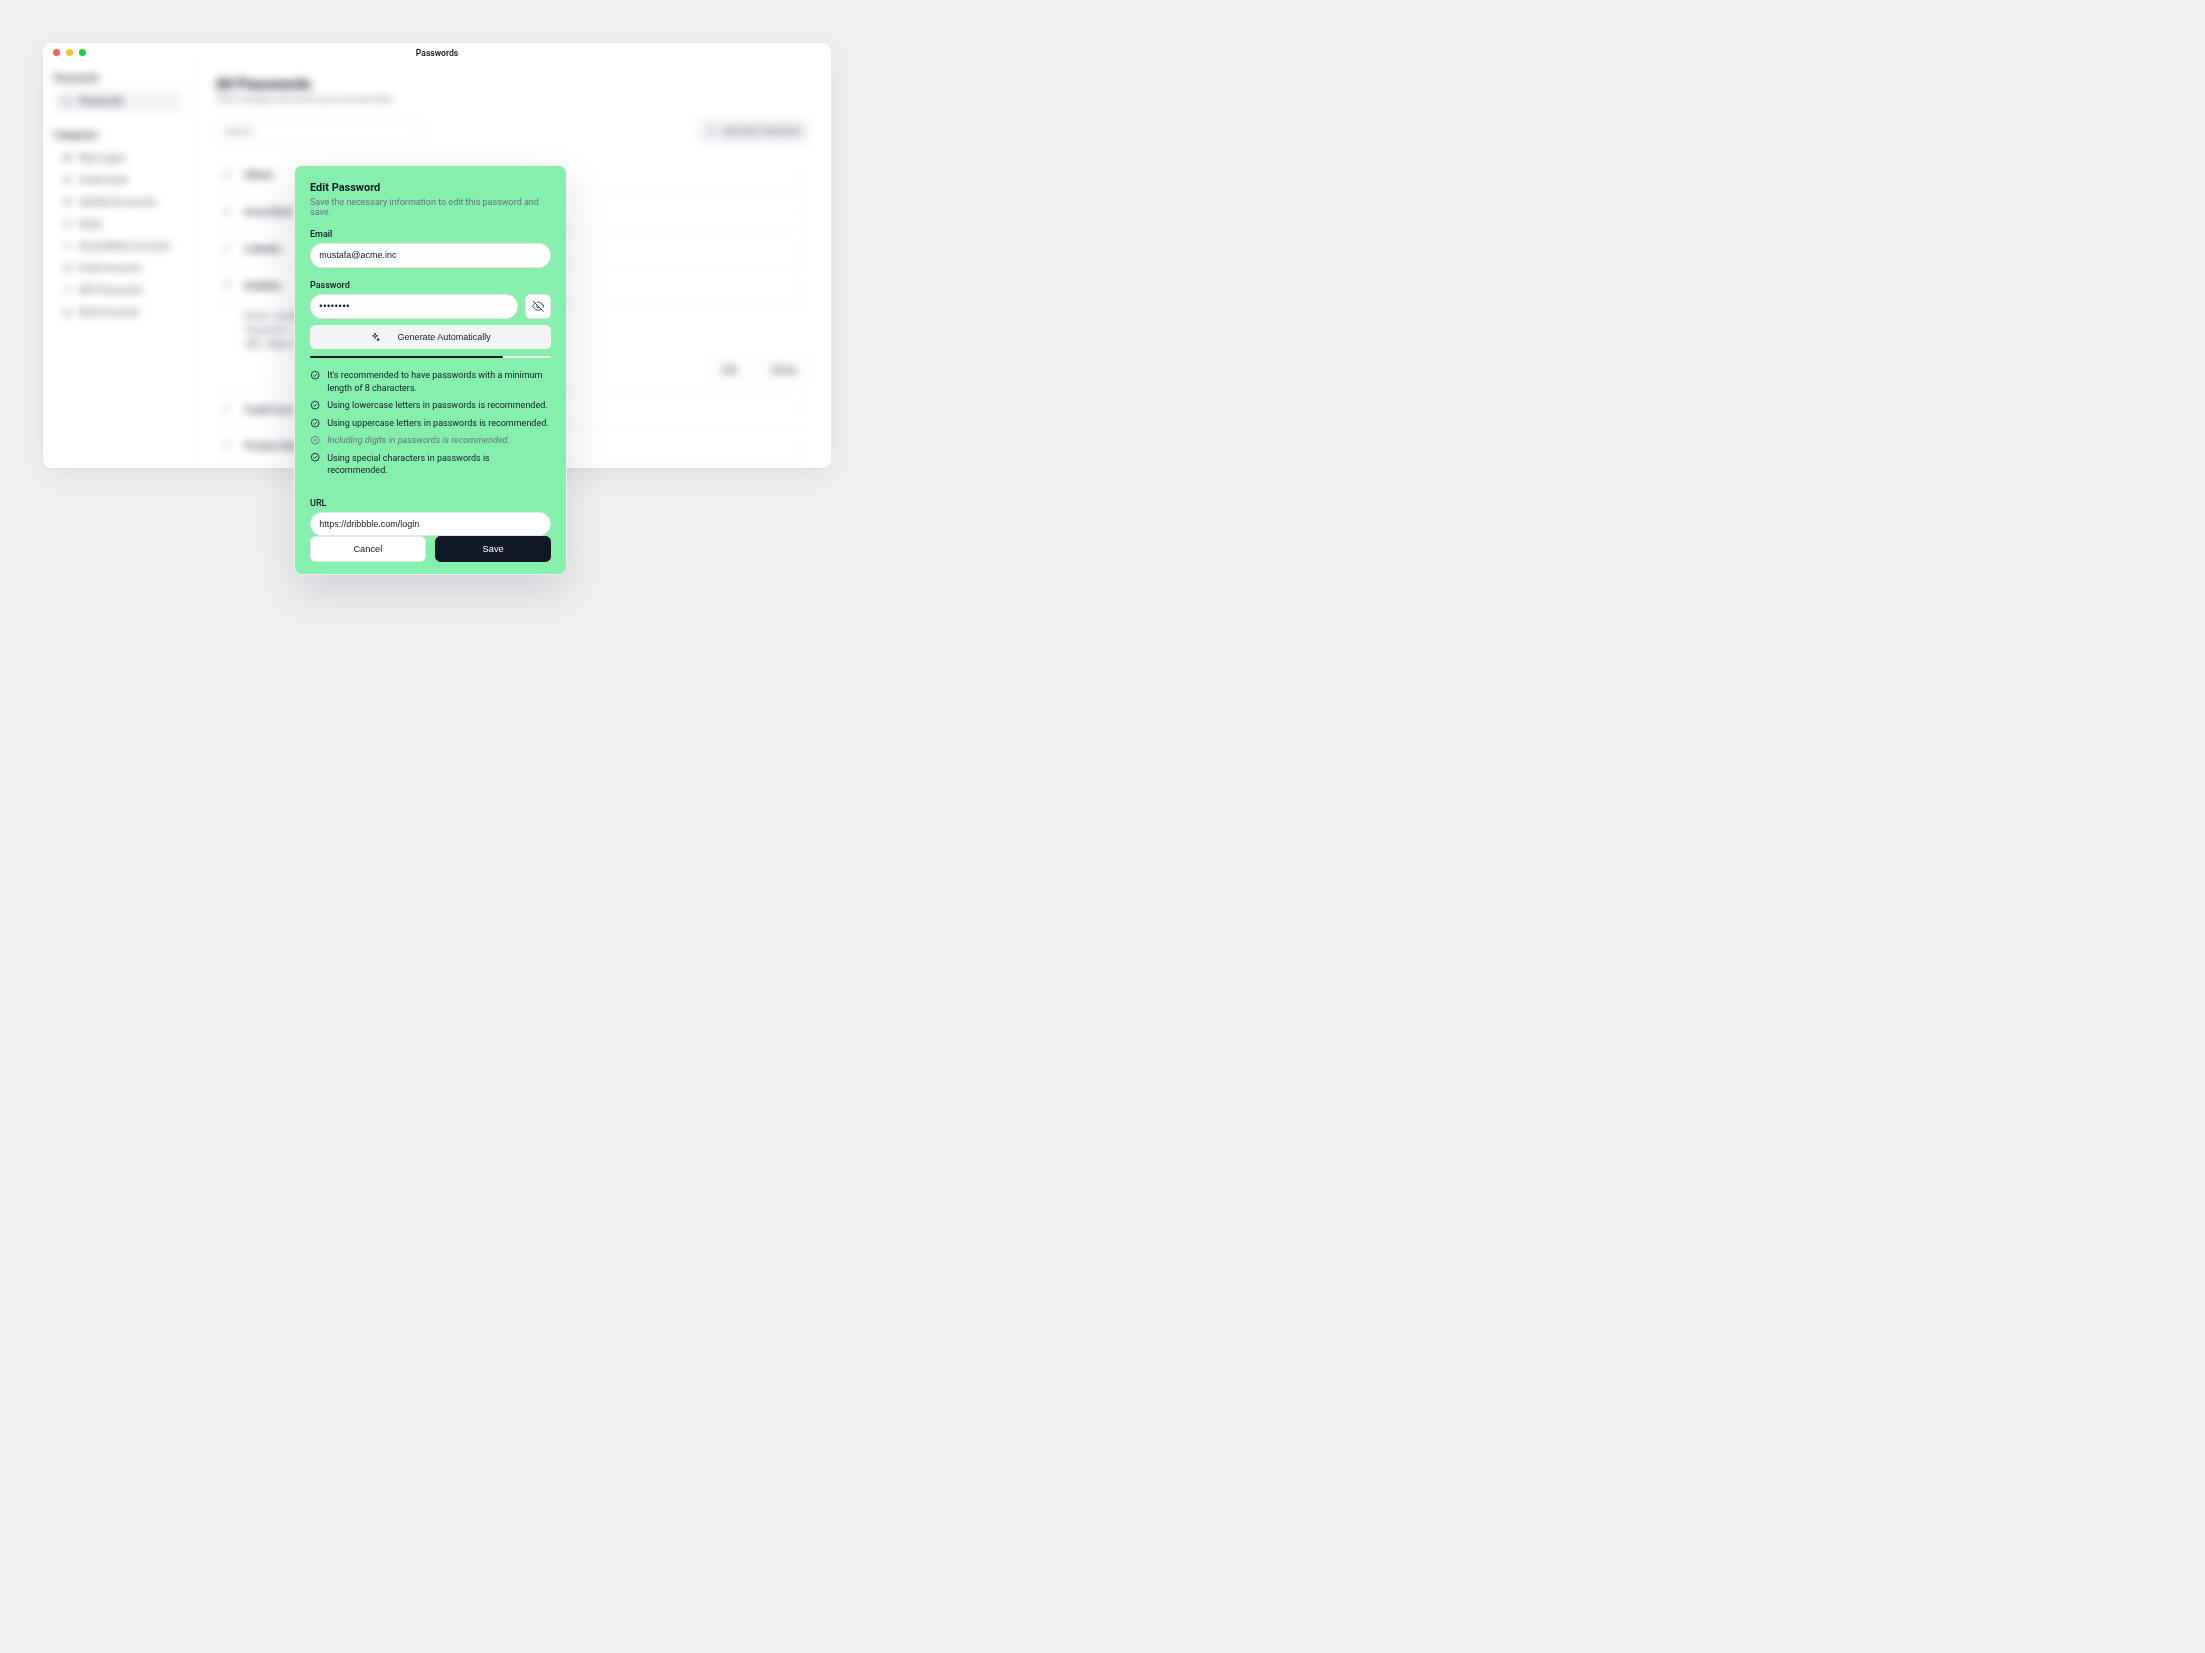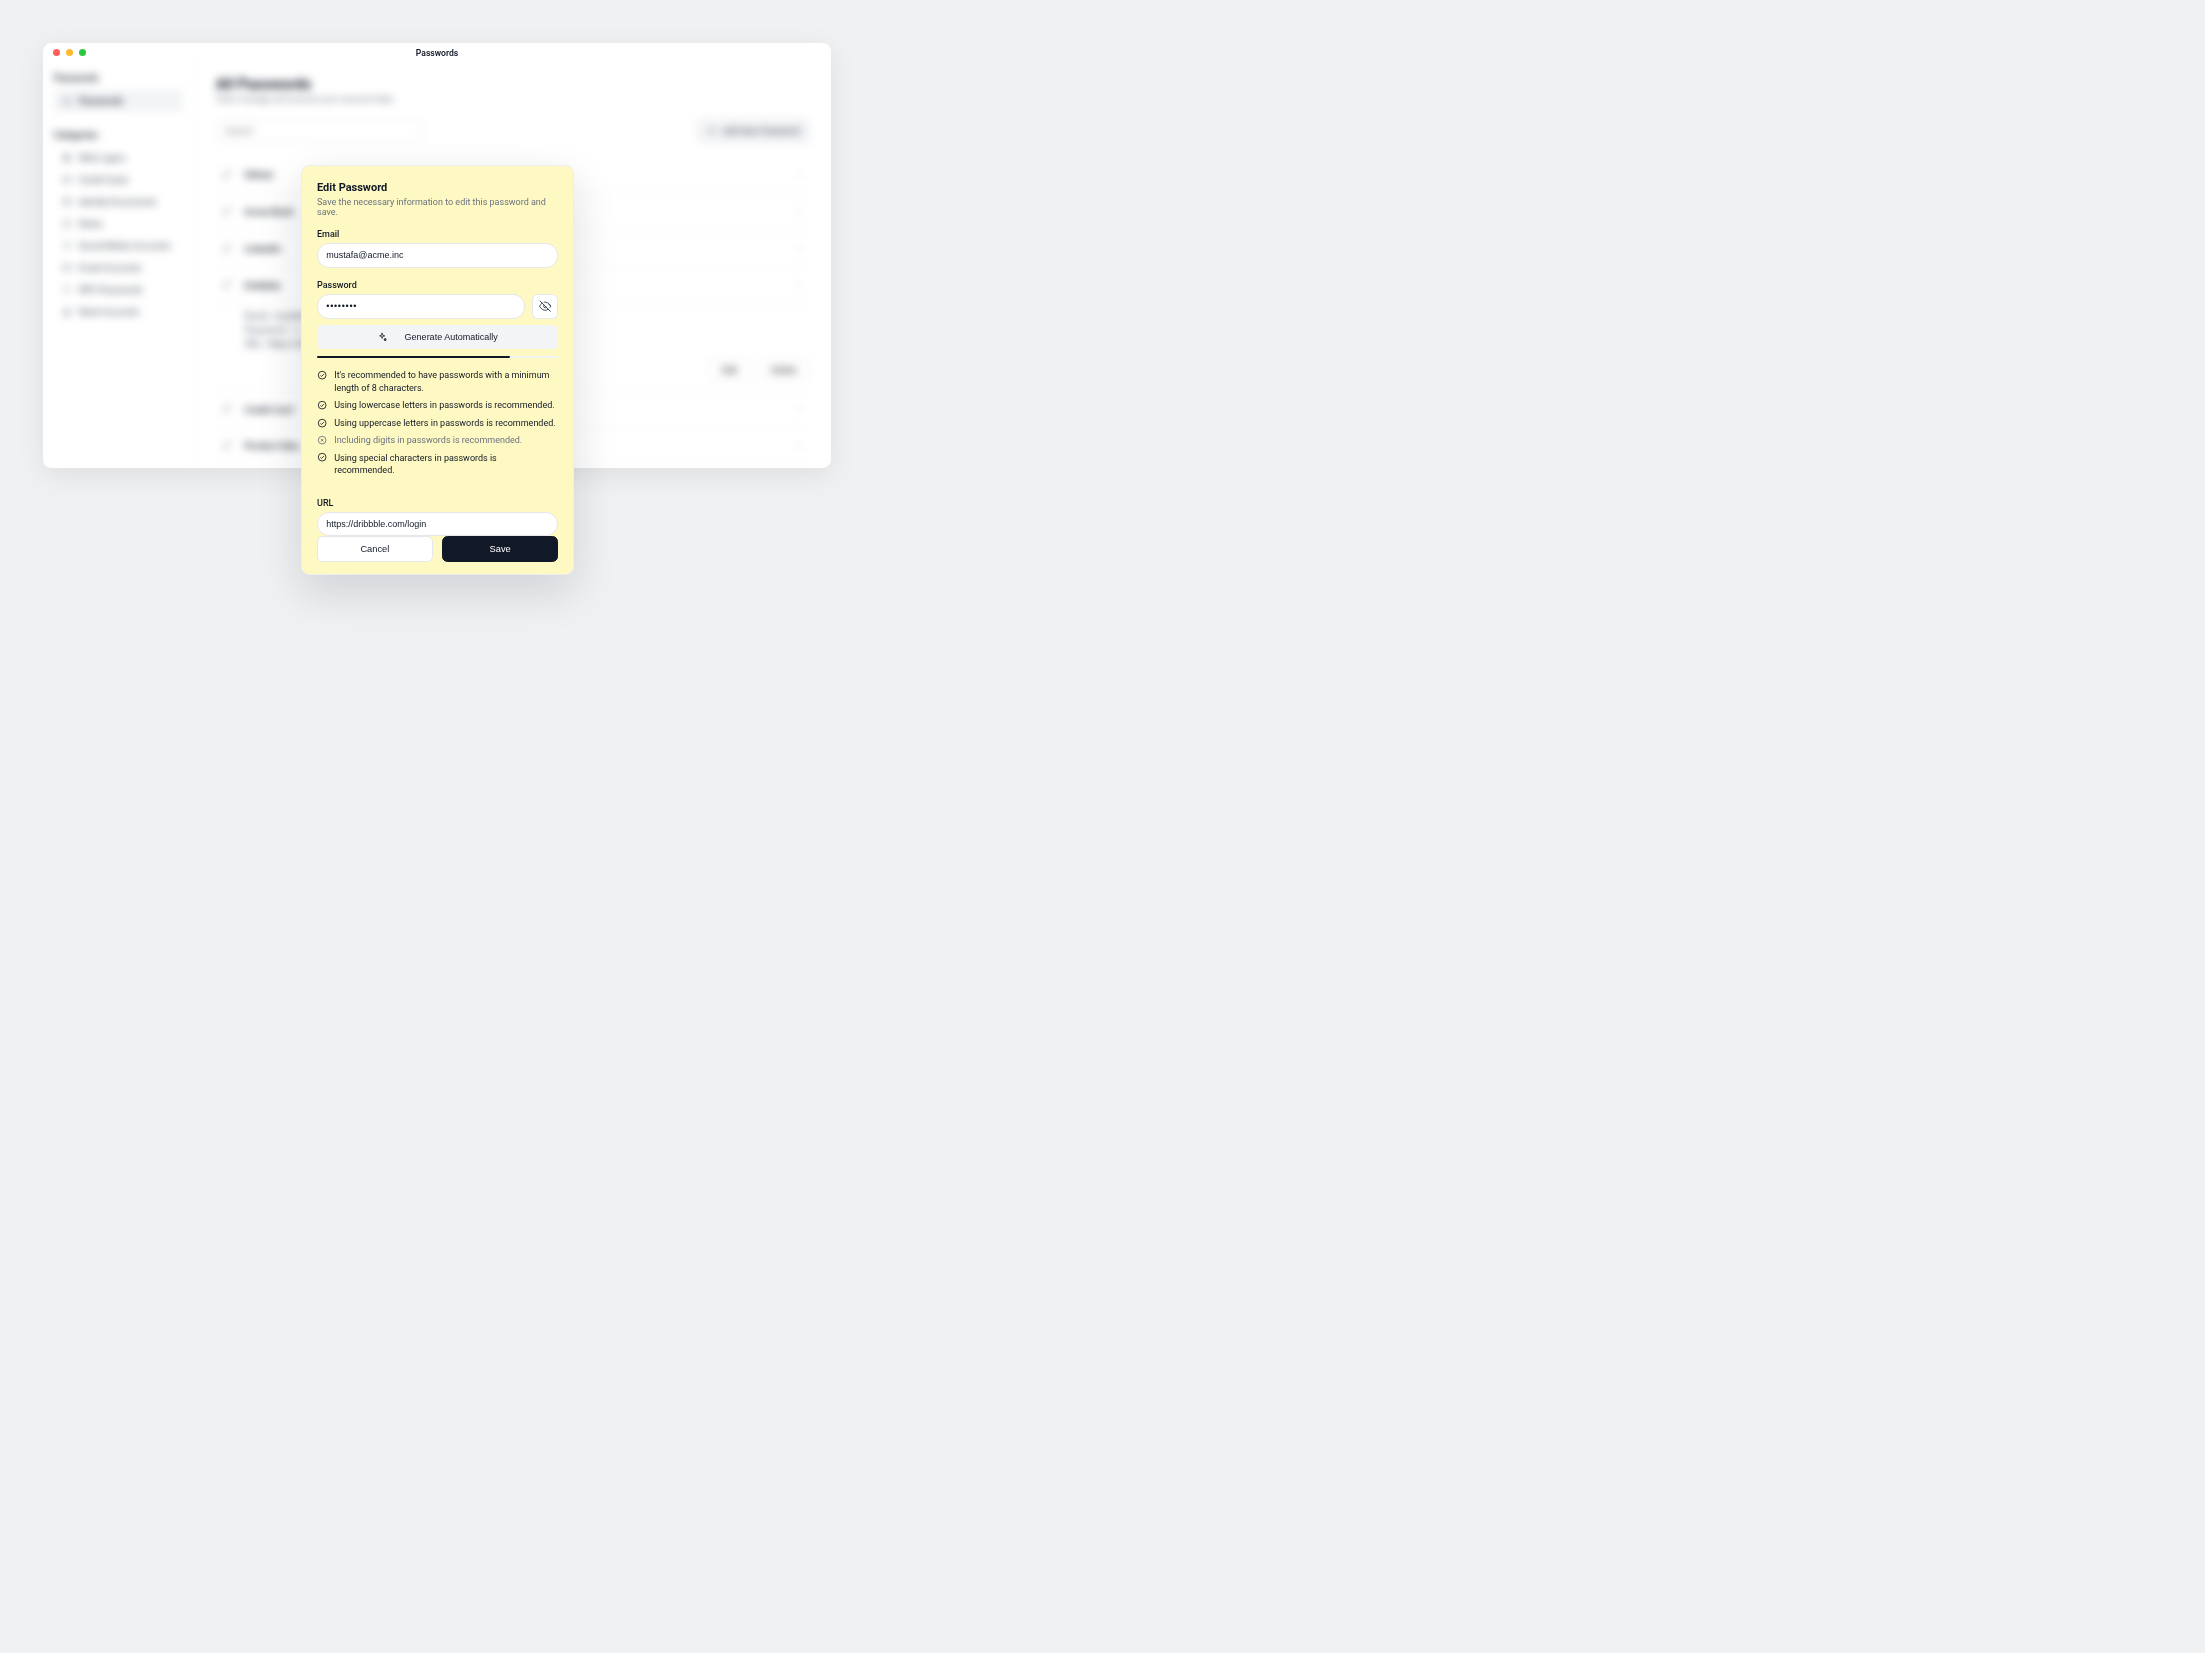--- a/index.html
+++ b/index.html
@@ -154,23 +154,23 @@
   cursor: pointer;
 }
 .blurred {
   filter: blur(4.1px);
   pointer-events: none;
   user-select: none;
 }
 
 .modal {
   position: absolute;
-  left: 301px; top: 165px;
+  left: 294px; top: 165px;
   width: 273px;
-  background: #fef9c3;
+  background: #86efac;
   border-radius: 8.3px;
   border: 0.7px solid #eceef0;
   box-shadow: 0 16.5px 44px rgba(17,24,39,0.14);
   padding: 15px 15px 12.4px 15px;
 }
 .modal-title { font-size: 11px; font-weight: 700; color: #111827; }
 .modal-subtitle { font-size: 9px; color: #6b7280; margin-top: 2.8px; }
 .field { margin-top: 12.4px; }
 .field-label { font-size: 9px; font-weight: 500; color: #111827; margin-bottom: 4.1px; display: block; }
 .field-input {
@@ -218,21 +218,21 @@
   background: #111827;
   border-radius: 1.4px;
 }
 .checks { margin-top: 11px; margin-bottom: 21px; }
 .check-item {
   display: flex; gap: 6.9px; align-items: flex-start;
   font-size: 9px; color: #111827;
   margin-bottom: 4.8px;
   line-height: 1.4;
 }
-.check-item.fail { color: #6b7280; }
+.check-item.fail { color: #6b7280; font-style: italic; }
 .check-icon {
   width: 10.3px; height: 10.3px; flex-shrink: 0;
   margin-top: 0.7px;
   display: inline-flex; align-items: center; justify-content: center;
 }
 .modal-actions {
   display: flex; gap: 9.6px;
 }
 .modal-actions button {
   flex: 1;

